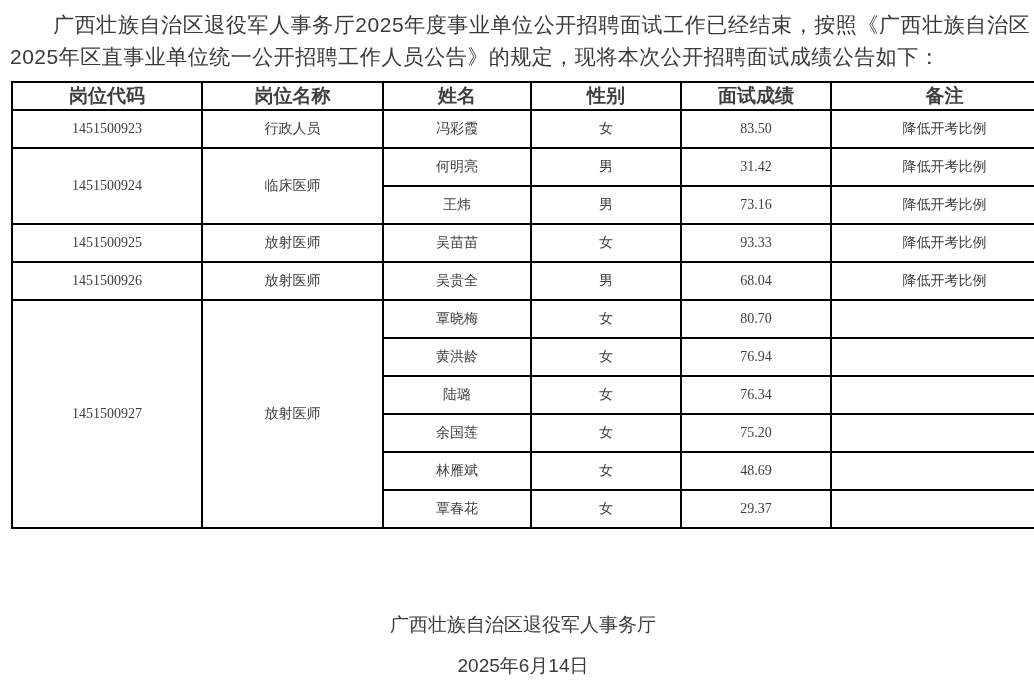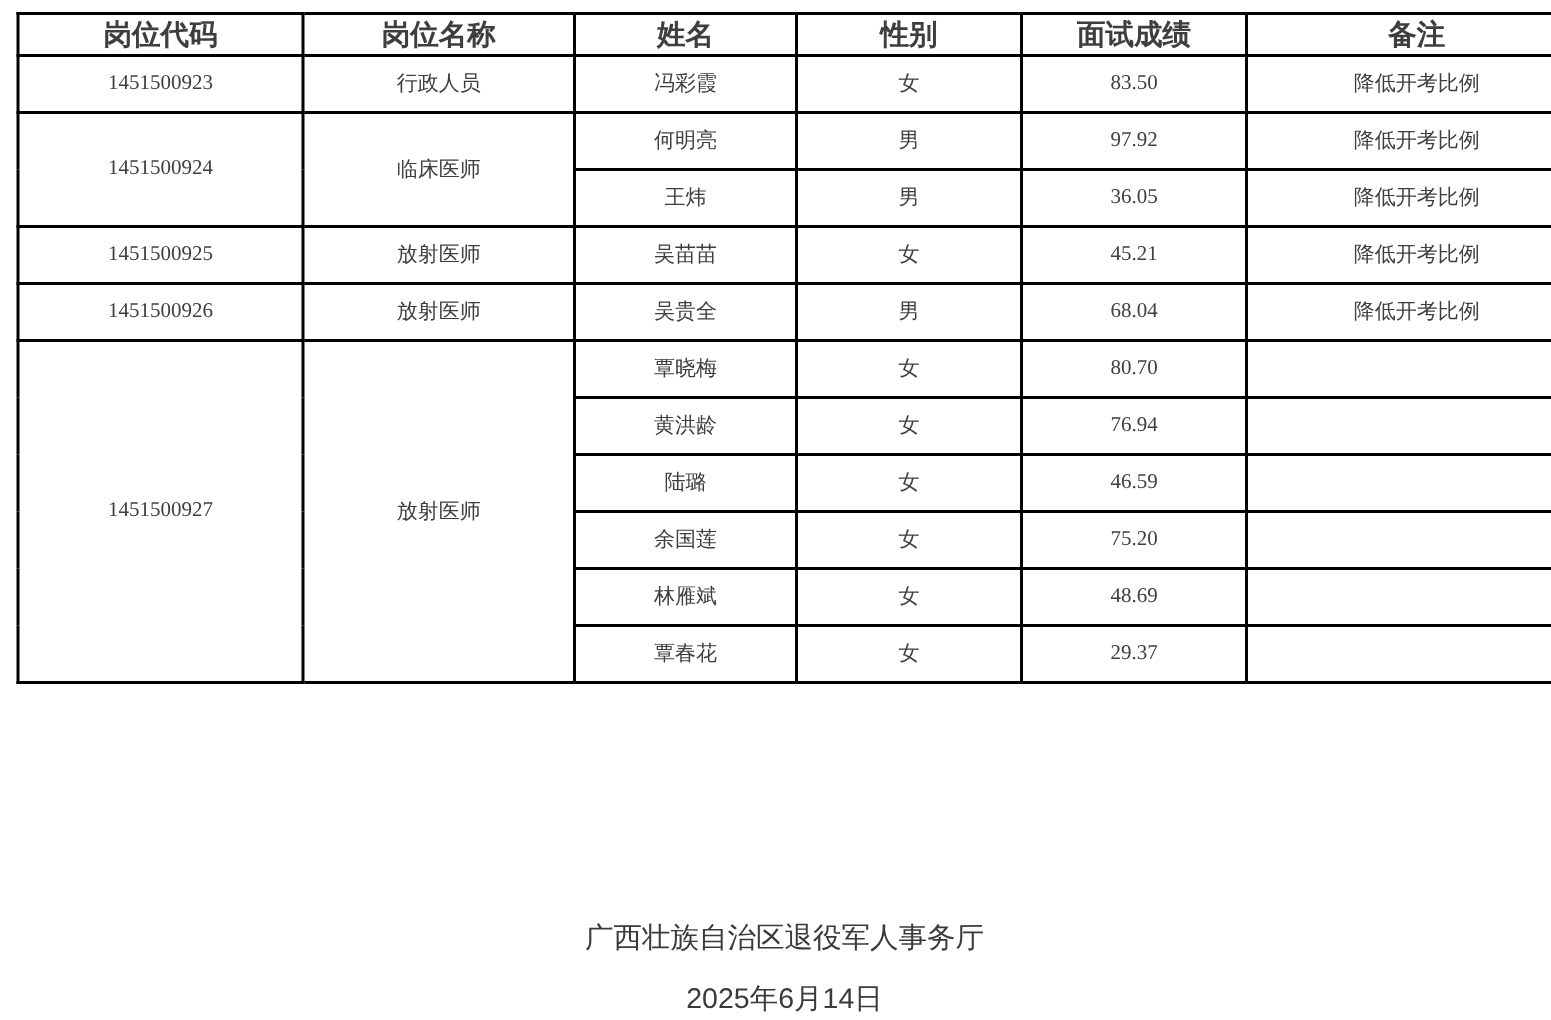--- a/index.html
+++ b/index.html
@@ -58,20 +58,21 @@
     font-weight: 500;
     color: #3a3a3a;
   }
   .footer .sig-line + .sig-line { margin-top: 15px; }
 </style>
 </head>
 <body>
 
 <div class="page">
 
+  <p class="intro">　　广西壮族自治区退役军人事务厅2025年度事业单位公开招聘面试工作已经结束，按照《广西壮族自治区2025年区直事业单位统一公开招聘工作人员公告》的规定，现将本次公开招聘面试成绩公告如下：</p>
 
   <table class="score-table">
     <colgroup>
       <col style="width:190px">
       <col style="width:181px">
       <col style="width:148px">
       <col style="width:150px">
       <col style="width:150px">
       <col style="width:227px">
     </colgroup>
@@ -92,35 +93,35 @@
           <td>冯彩霞</td>
           <td>女</td>
           <td>83.50</td>
           <td>降低开考比例</td>
         </tr>
         <tr>
           <td rowspan="2">1451500924</td>
           <td rowspan="2">临床医师</td>
           <td>何明亮</td>
           <td>男</td>
-          <td>97.92</td>
+          <td>31.42</td>
           <td>降低开考比例</td>
         </tr>
         <tr>
           <td>王炜</td>
           <td>男</td>
-          <td>36.05</td>
+          <td>73.16</td>
           <td>降低开考比例</td>
         </tr>
         <tr>
           <td>1451500925</td>
           <td>放射医师</td>
           <td>吴苗苗</td>
           <td>女</td>
-          <td>45.21</td>
+          <td>93.33</td>
           <td>降低开考比例</td>
         </tr>
         <tr>
           <td>1451500926</td>
           <td>放射医师</td>
           <td>吴贵全</td>
           <td>男</td>
           <td>68.04</td>
           <td>降低开考比例</td>
         </tr>
@@ -134,21 +135,21 @@
         </tr>
         <tr>
           <td>黄洪龄</td>
           <td>女</td>
           <td>76.94</td>
           <td></td>
         </tr>
         <tr>
           <td>陆璐</td>
           <td>女</td>
-          <td>46.59</td>
+          <td>76.34</td>
           <td></td>
         </tr>
         <tr>
           <td>余国莲</td>
           <td>女</td>
           <td>75.20</td>
           <td></td>
         </tr>
         <tr>
           <td>林雁斌</td>

